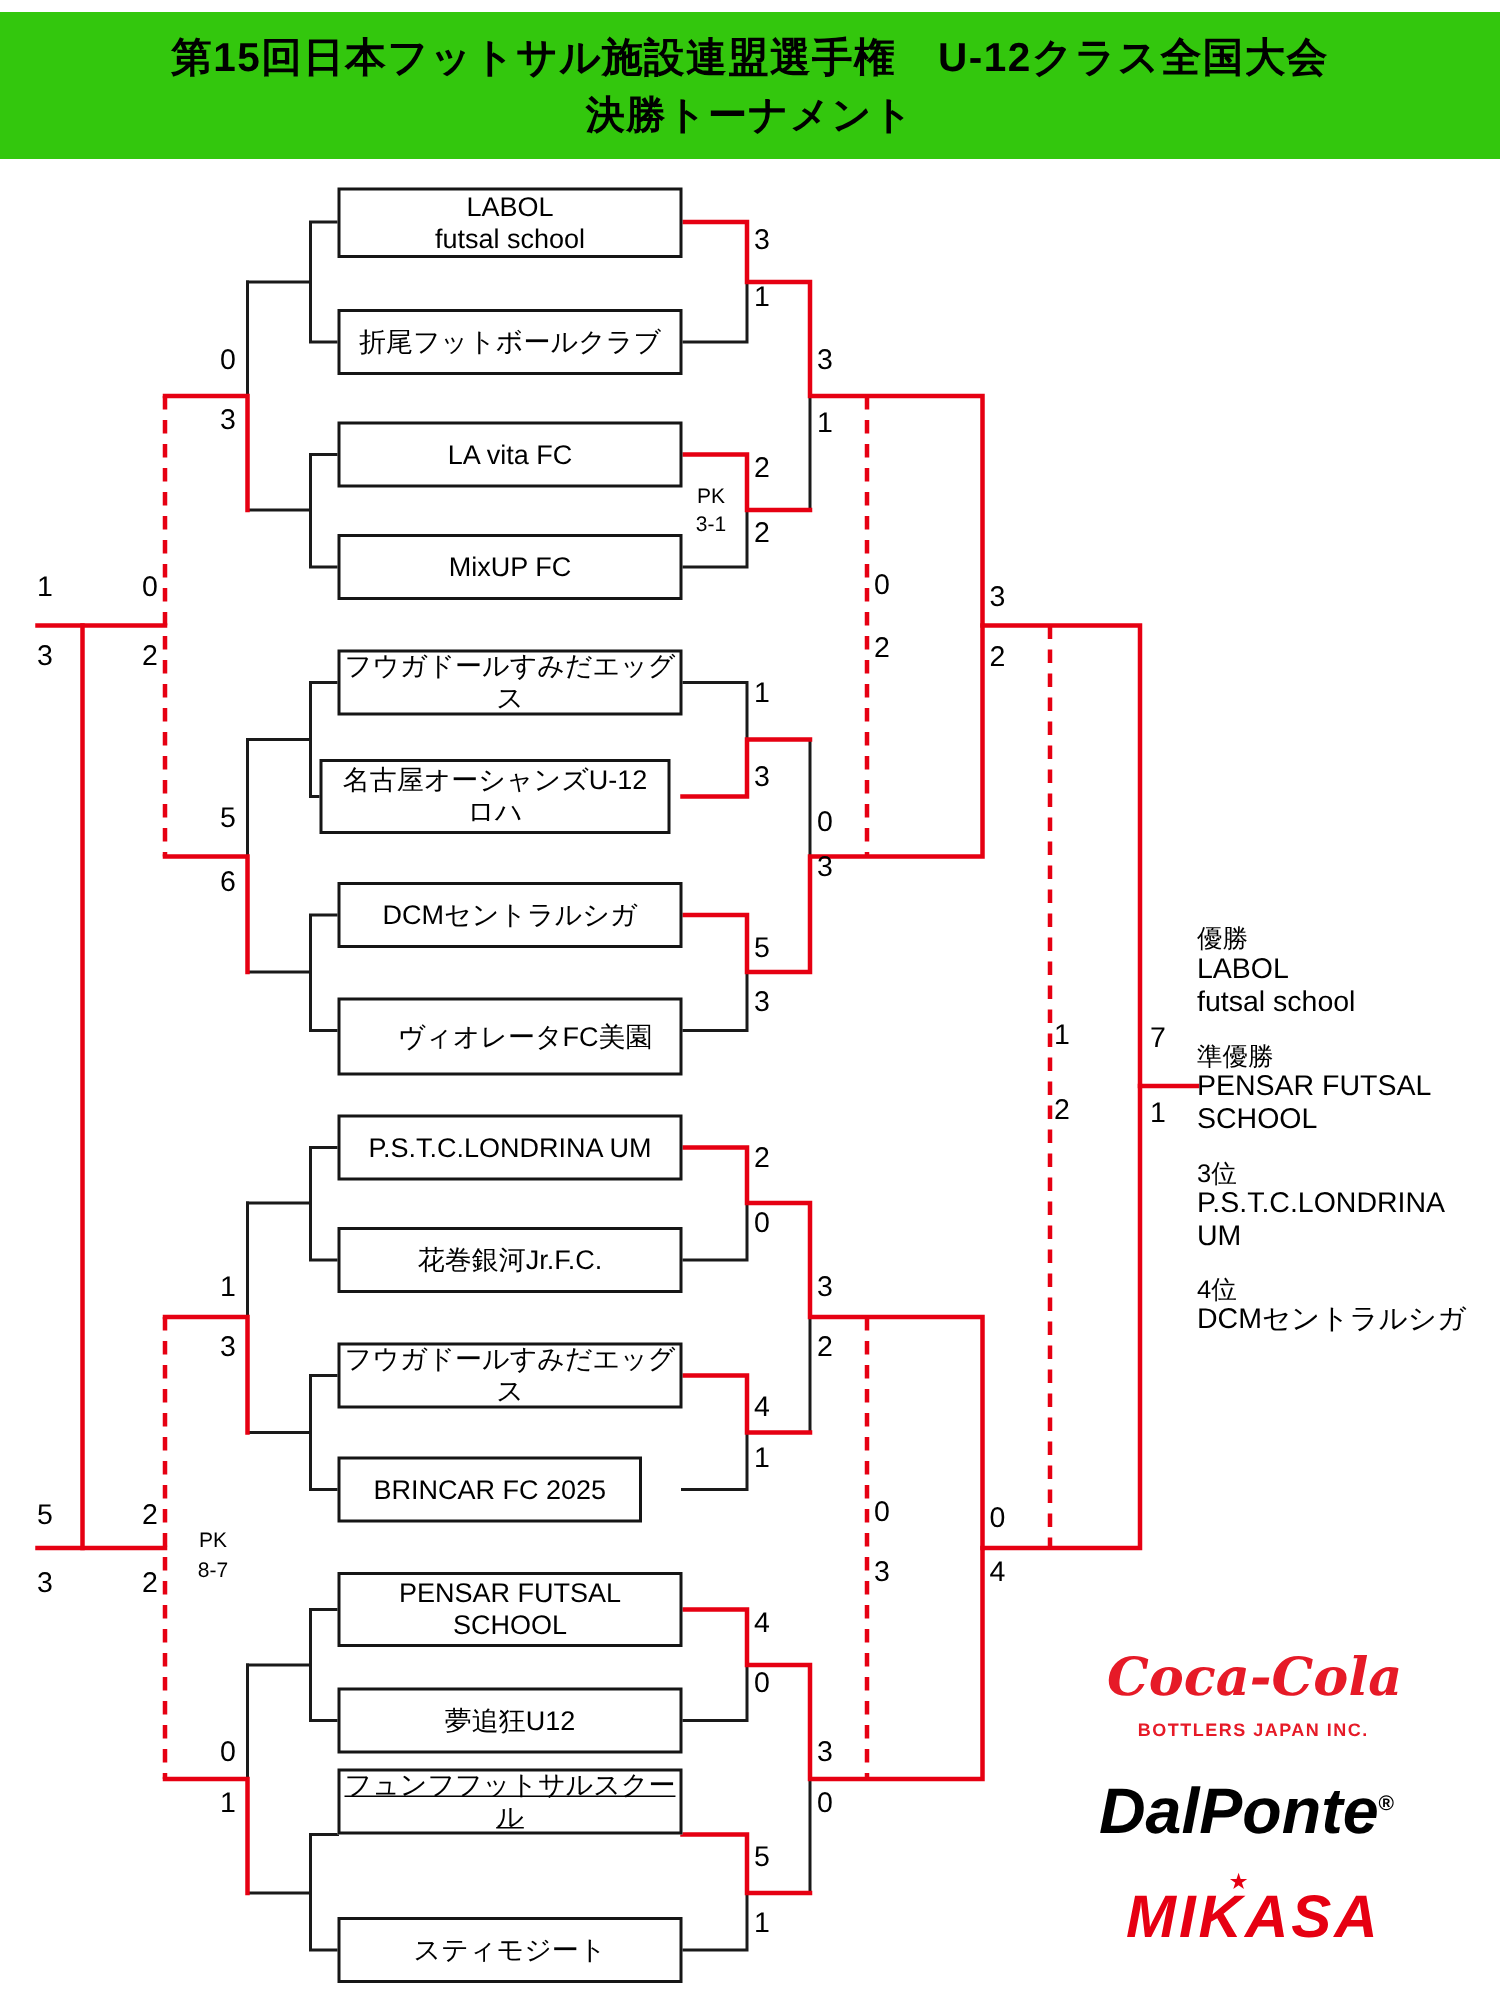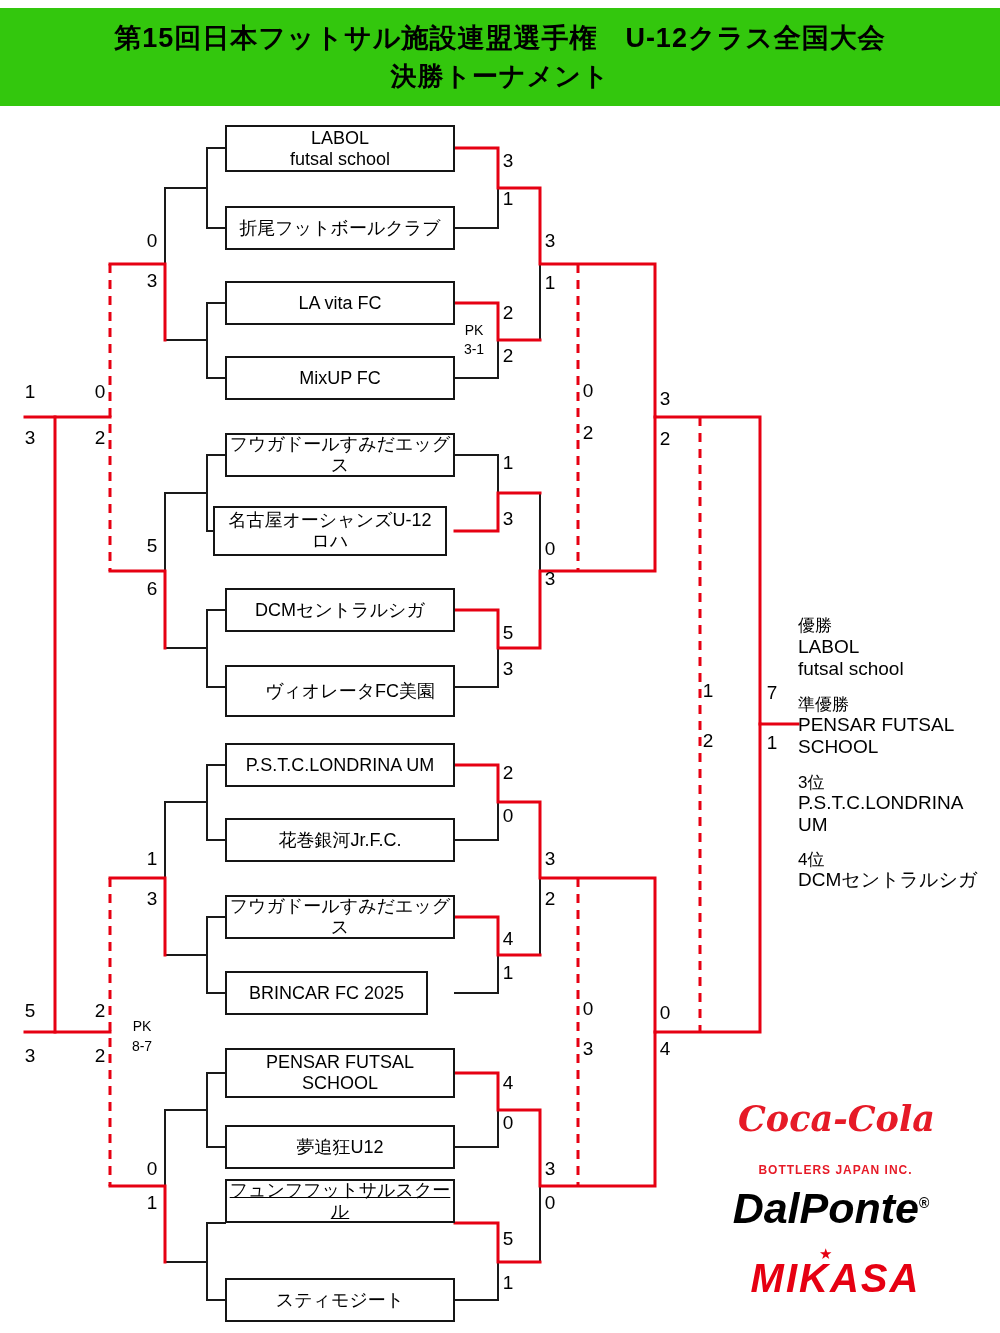--- a/index.html
+++ b/index.html
@@ -21,21 +21,21 @@
   .team-box{position:absolute;background:#fff;border:2px solid #151515;box-sizing:border-box;
             display:flex;align-items:center;justify-content:center;text-align:center;
             font-size:18px;line-height:21px;white-space:pre-line;}
   .score{position:absolute;transform:translate(-50%,-50%);font-size:19px;}
   .score.small{font-size:14px;}
   .rlabel{position:absolute;left:798px;font-size:17px;font-weight:400;}
   .rvalue{position:absolute;left:798px;font-size:19px;line-height:22px;white-space:pre-line;}
 
   .coca{position:absolute;left:738px;top:1098px;width:195px;text-align:center;color:#e61a27;}
   .coca .script{font-family:"DejaVu Serif","Liberation Serif",serif;font-style:italic;font-weight:700;font-size:35px;white-space:nowrap;}
-  .coca .sub{font-size:12px;font-weight:700;letter-spacing:1px;margin-top:24px;}
+  .coca .sub{font-size:12px;font-weight:700;letter-spacing:1px;margin-top:7px;}
 
   .dalponte{position:absolute;left:698px;top:1184px;width:266px;text-align:center;
             font-size:43px;font-weight:700;font-style:italic;white-space:nowrap;}
   .dalponte sup{font-size:14px;font-style:normal;}
 
   .mikasa{position:absolute;left:733px;top:1256px;width:205px;text-align:center;color:#e60012;
           font-size:40px;font-weight:700;font-style:italic;letter-spacing:2px;}
   .mikasa .star{position:absolute;top:-11px;left:86px;font-size:15px;font-style:normal;}
 </style>
 </head>

